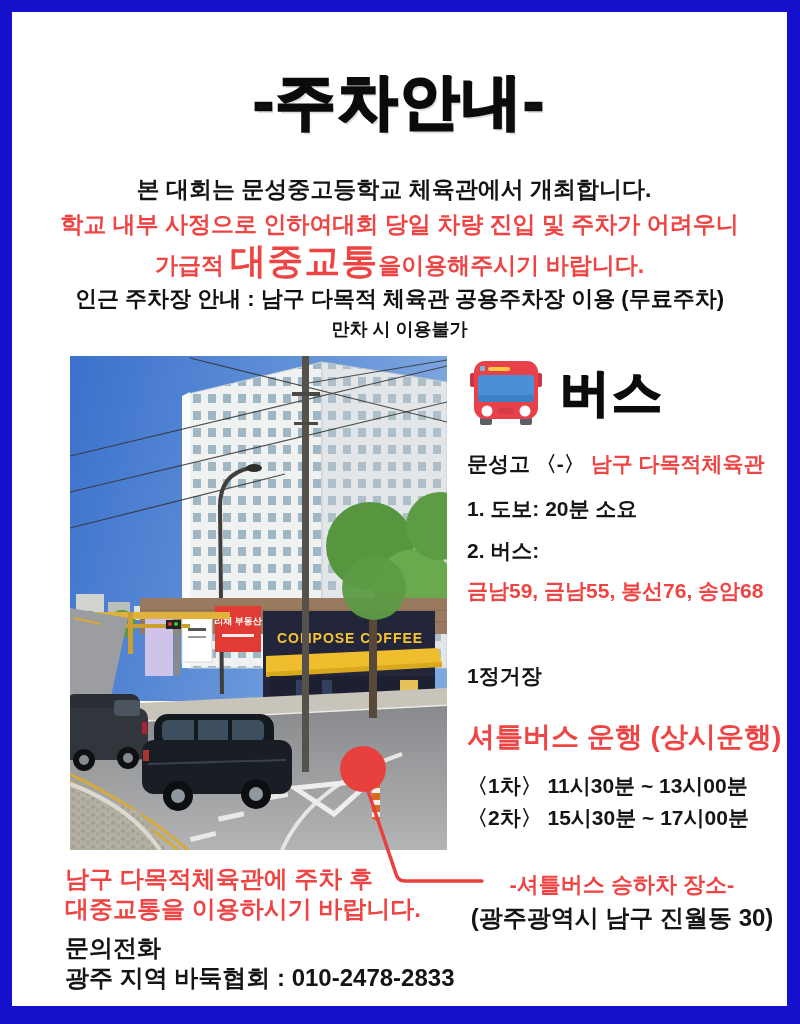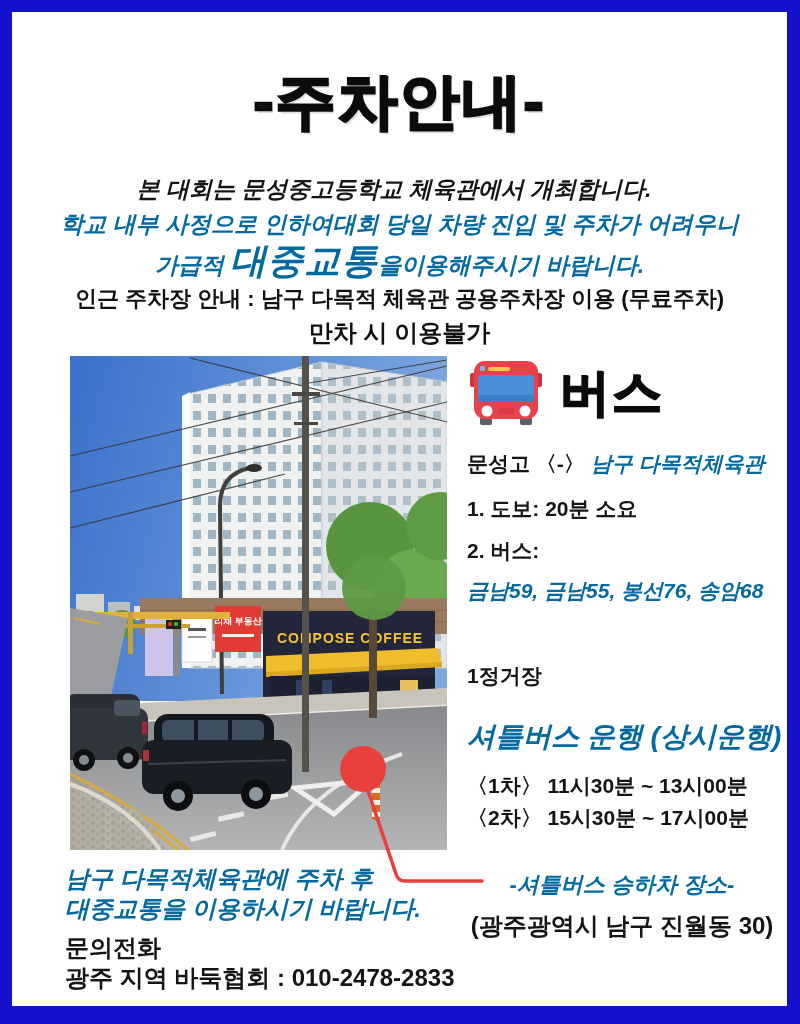--- a/index.html
+++ b/index.html
@@ -10,39 +10,39 @@
     border:12px solid #1510cb;
     border-right-width:13px;
     border-bottom-width:18px;
     background:#ffffff;
     overflow:hidden;
     font-family:"Liberation Sans","DejaVu Sans",sans-serif;
     color:#111;
     padding-left:15px;
   }
   .abs{position:absolute;}
-  .red{color:#0369a1;font-style:italic;}
+  .red{color:#ef4444;}
   .blk{color:#151515;}
 
   .title{
     left:0;right:0;top:50px;
     font-size:60px;font-weight:bold;letter-spacing:2px;
     -webkit-text-stroke:2.5px #0b0b0b;
     text-shadow:2px 3px 0 rgba(120,120,120,.25);
     text-align:center;
   }
   .intro{left:0;right:0;top:162px;text-align:center;font-weight:bold;}
-  .intro .l1{font-size:23px;margin:0 11px 4px 0;font-style:italic;}
+  .intro .l1{font-size:23px;margin:0 11px 4px 0;}
   .intro .l2{font-size:23px;margin:0;}
   .intro .l3{font-size:23px;margin:2px 0 0 0;line-height:38px;}
   .intro .big{font-size:36px;font-weight:bold;letter-spacing:1px;}
 
   .parkinfo{left:0;right:0;top:272px;text-align:center;font-weight:bold;}
   .parkinfo .p1{font-size:22px;margin:0;}
-  .parkinfo .p2{font-size:24px;margin:3px 0 0 0;}
+  .parkinfo .p2{font-size:18px;margin:3px 0 0 0;}
 
   .photo{left:58px;top:344px;width:377px;height:494px;}
 
   .bus-head{left:458px;top:348px;display:flex;align-items:center;gap:18px;}
   .bus-head .glyph{width:72px;height:66px;}
   .bus-head .word{
     font-size:50px;font-weight:bold;letter-spacing:2px;
     -webkit-text-stroke:1.8px #0b0b0b;
   }
 
@@ -59,21 +59,21 @@
   .shuttle-t2{left:455px;top:792px;font-size:21px;font-weight:bold;}
 
   .note1{left:53px;top:851px;font-size:24px;font-weight:bold;}
   .note2{left:53px;top:881px;font-size:24px;font-weight:bold;}
   .contact-t{left:53px;top:920px;font-size:24px;font-weight:bold;}
   .contact-n{left:53px;top:950px;font-size:24px;font-weight:bold;}
 
   .stopblock{left:440px;top:858px;width:340px;text-align:center;}
   .stopblock .st{font-size:22px;font-weight:bold;margin:0;}
   .stopblock .sp{font-size:24px;font-weight:bold;margin:6px 0 0 0;color:#151515;}
-  .stopblock .sa{font-size:24px;font-weight:bold;margin:10px 0 0 0;color:#151515;}
+  .stopblock .sa{font-size:24px;font-weight:bold;margin:2px 0 0 0;color:#151515;}
 
   .overlay{left:0;top:0;width:800px;height:1024px;pointer-events:none;}
 </style>
 </head>
 <body>
 
 <div class="page">
 
   <div class="abs title">-주차안내-</div>
 

